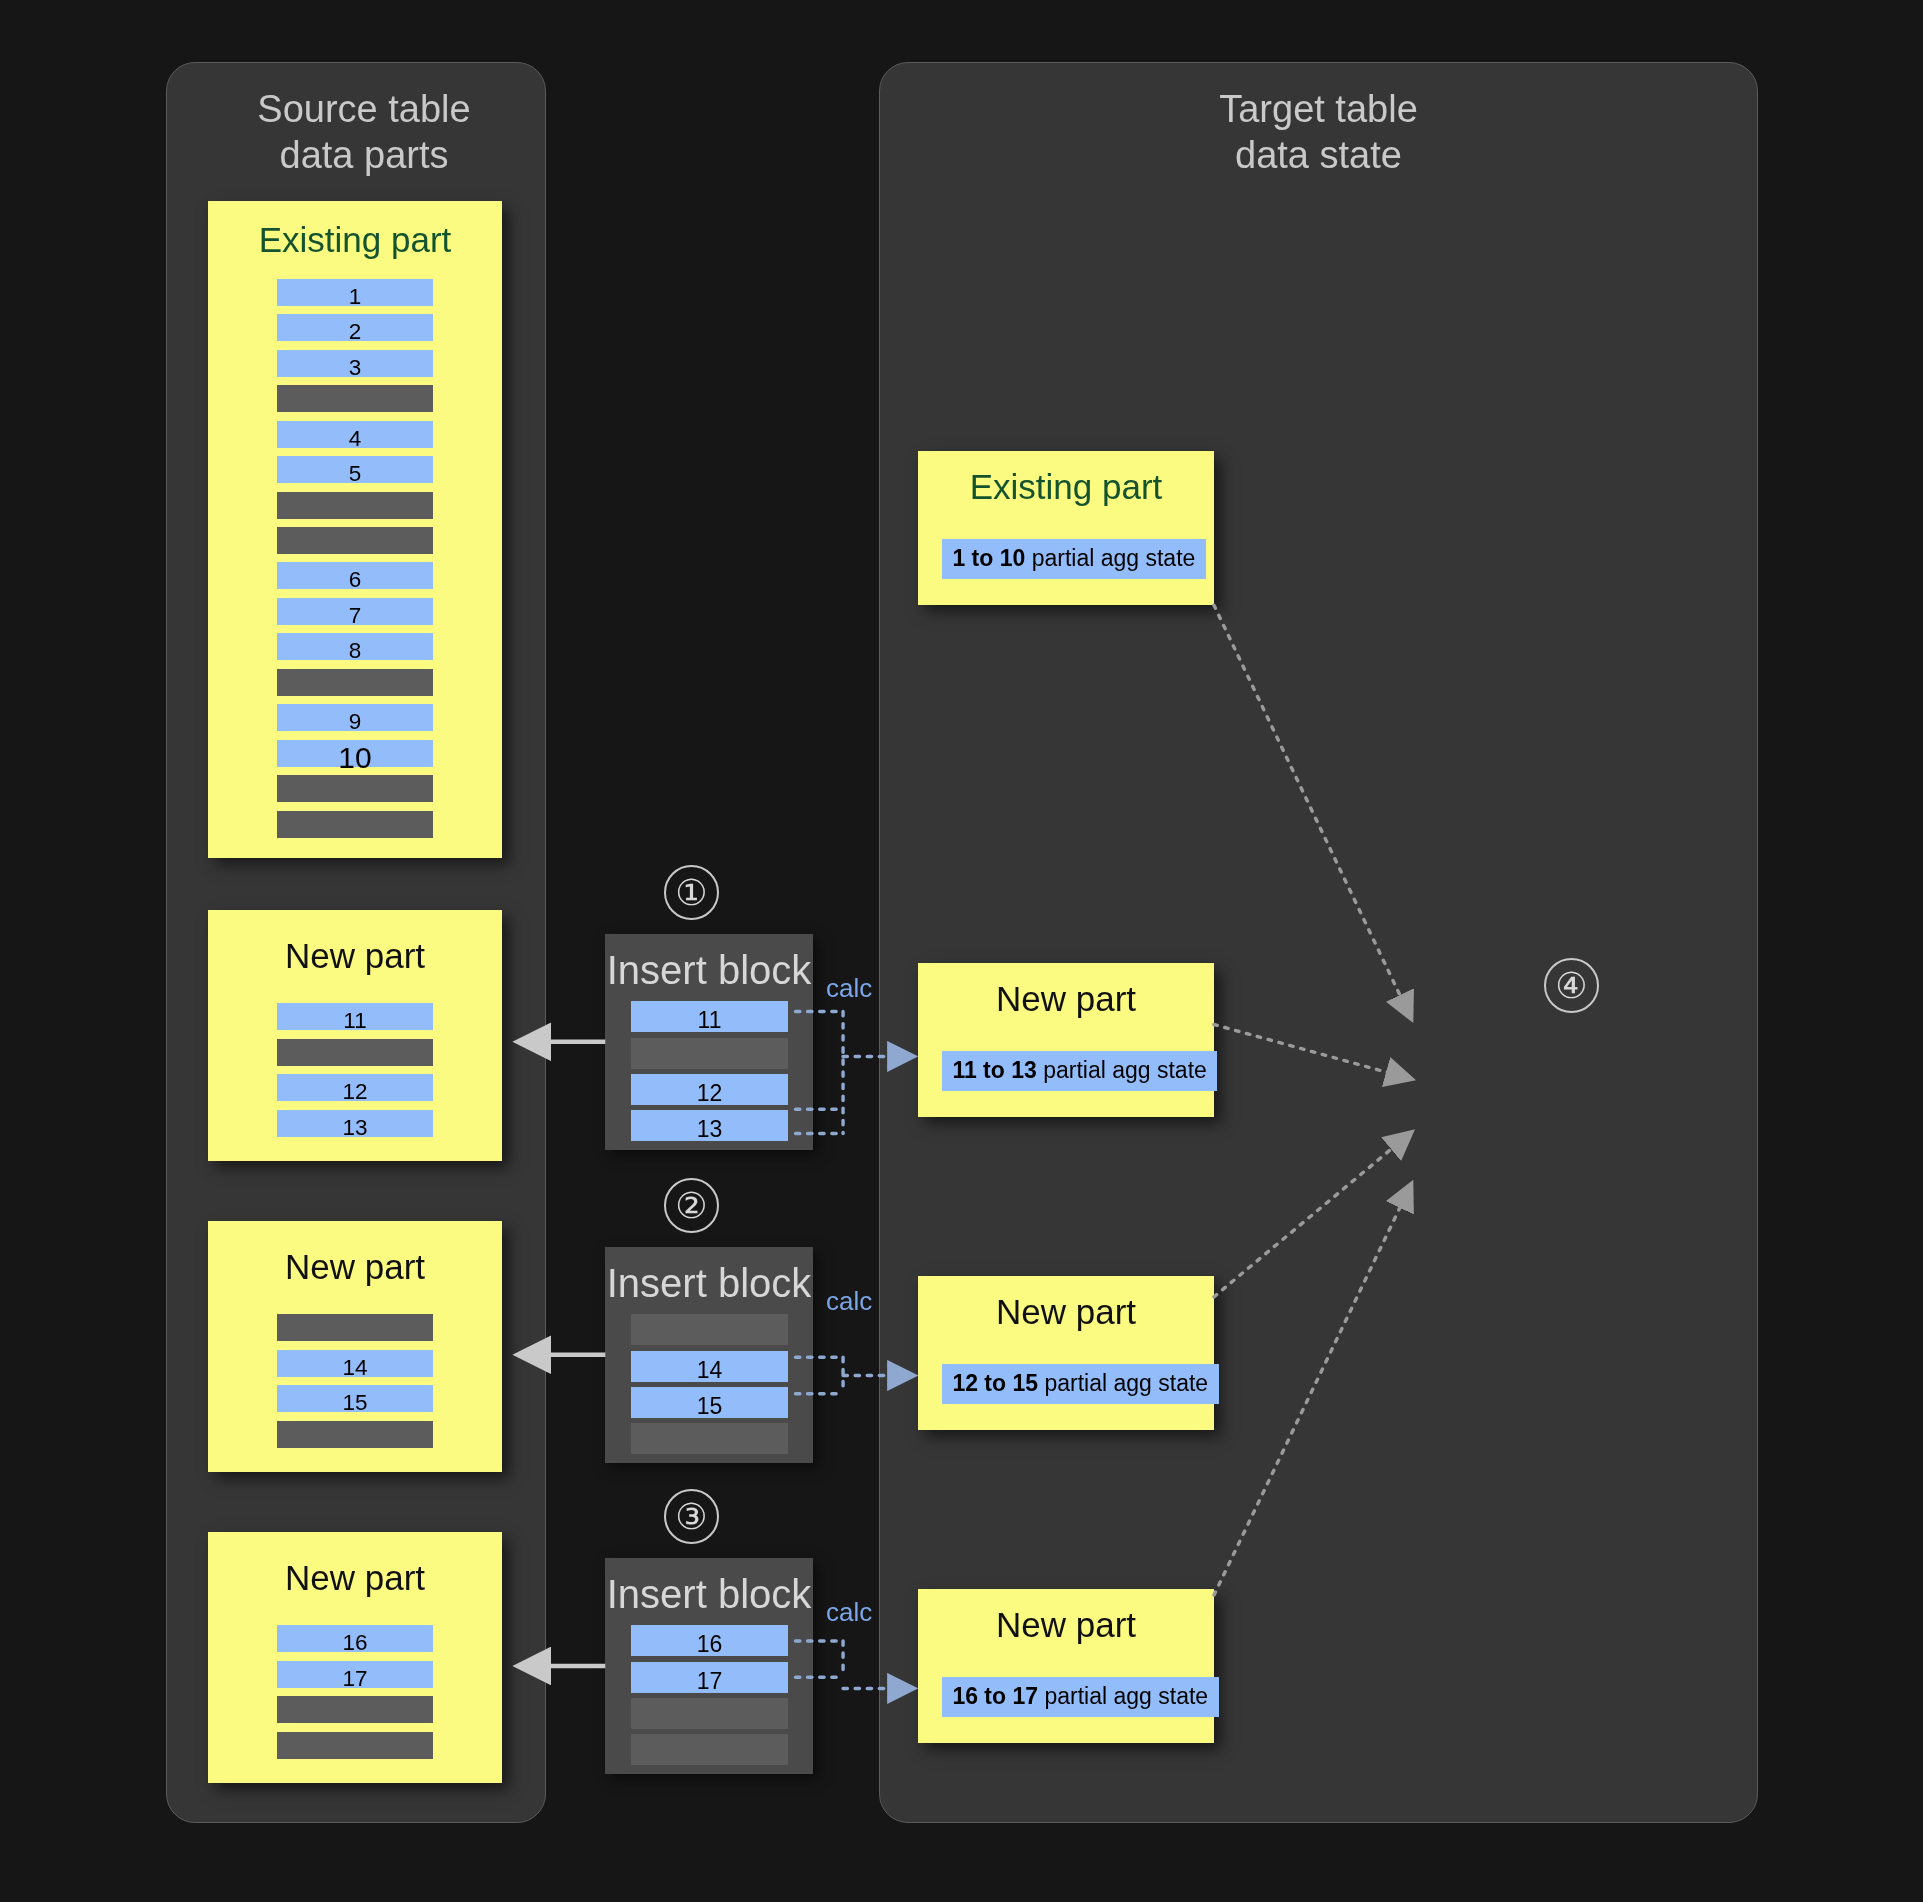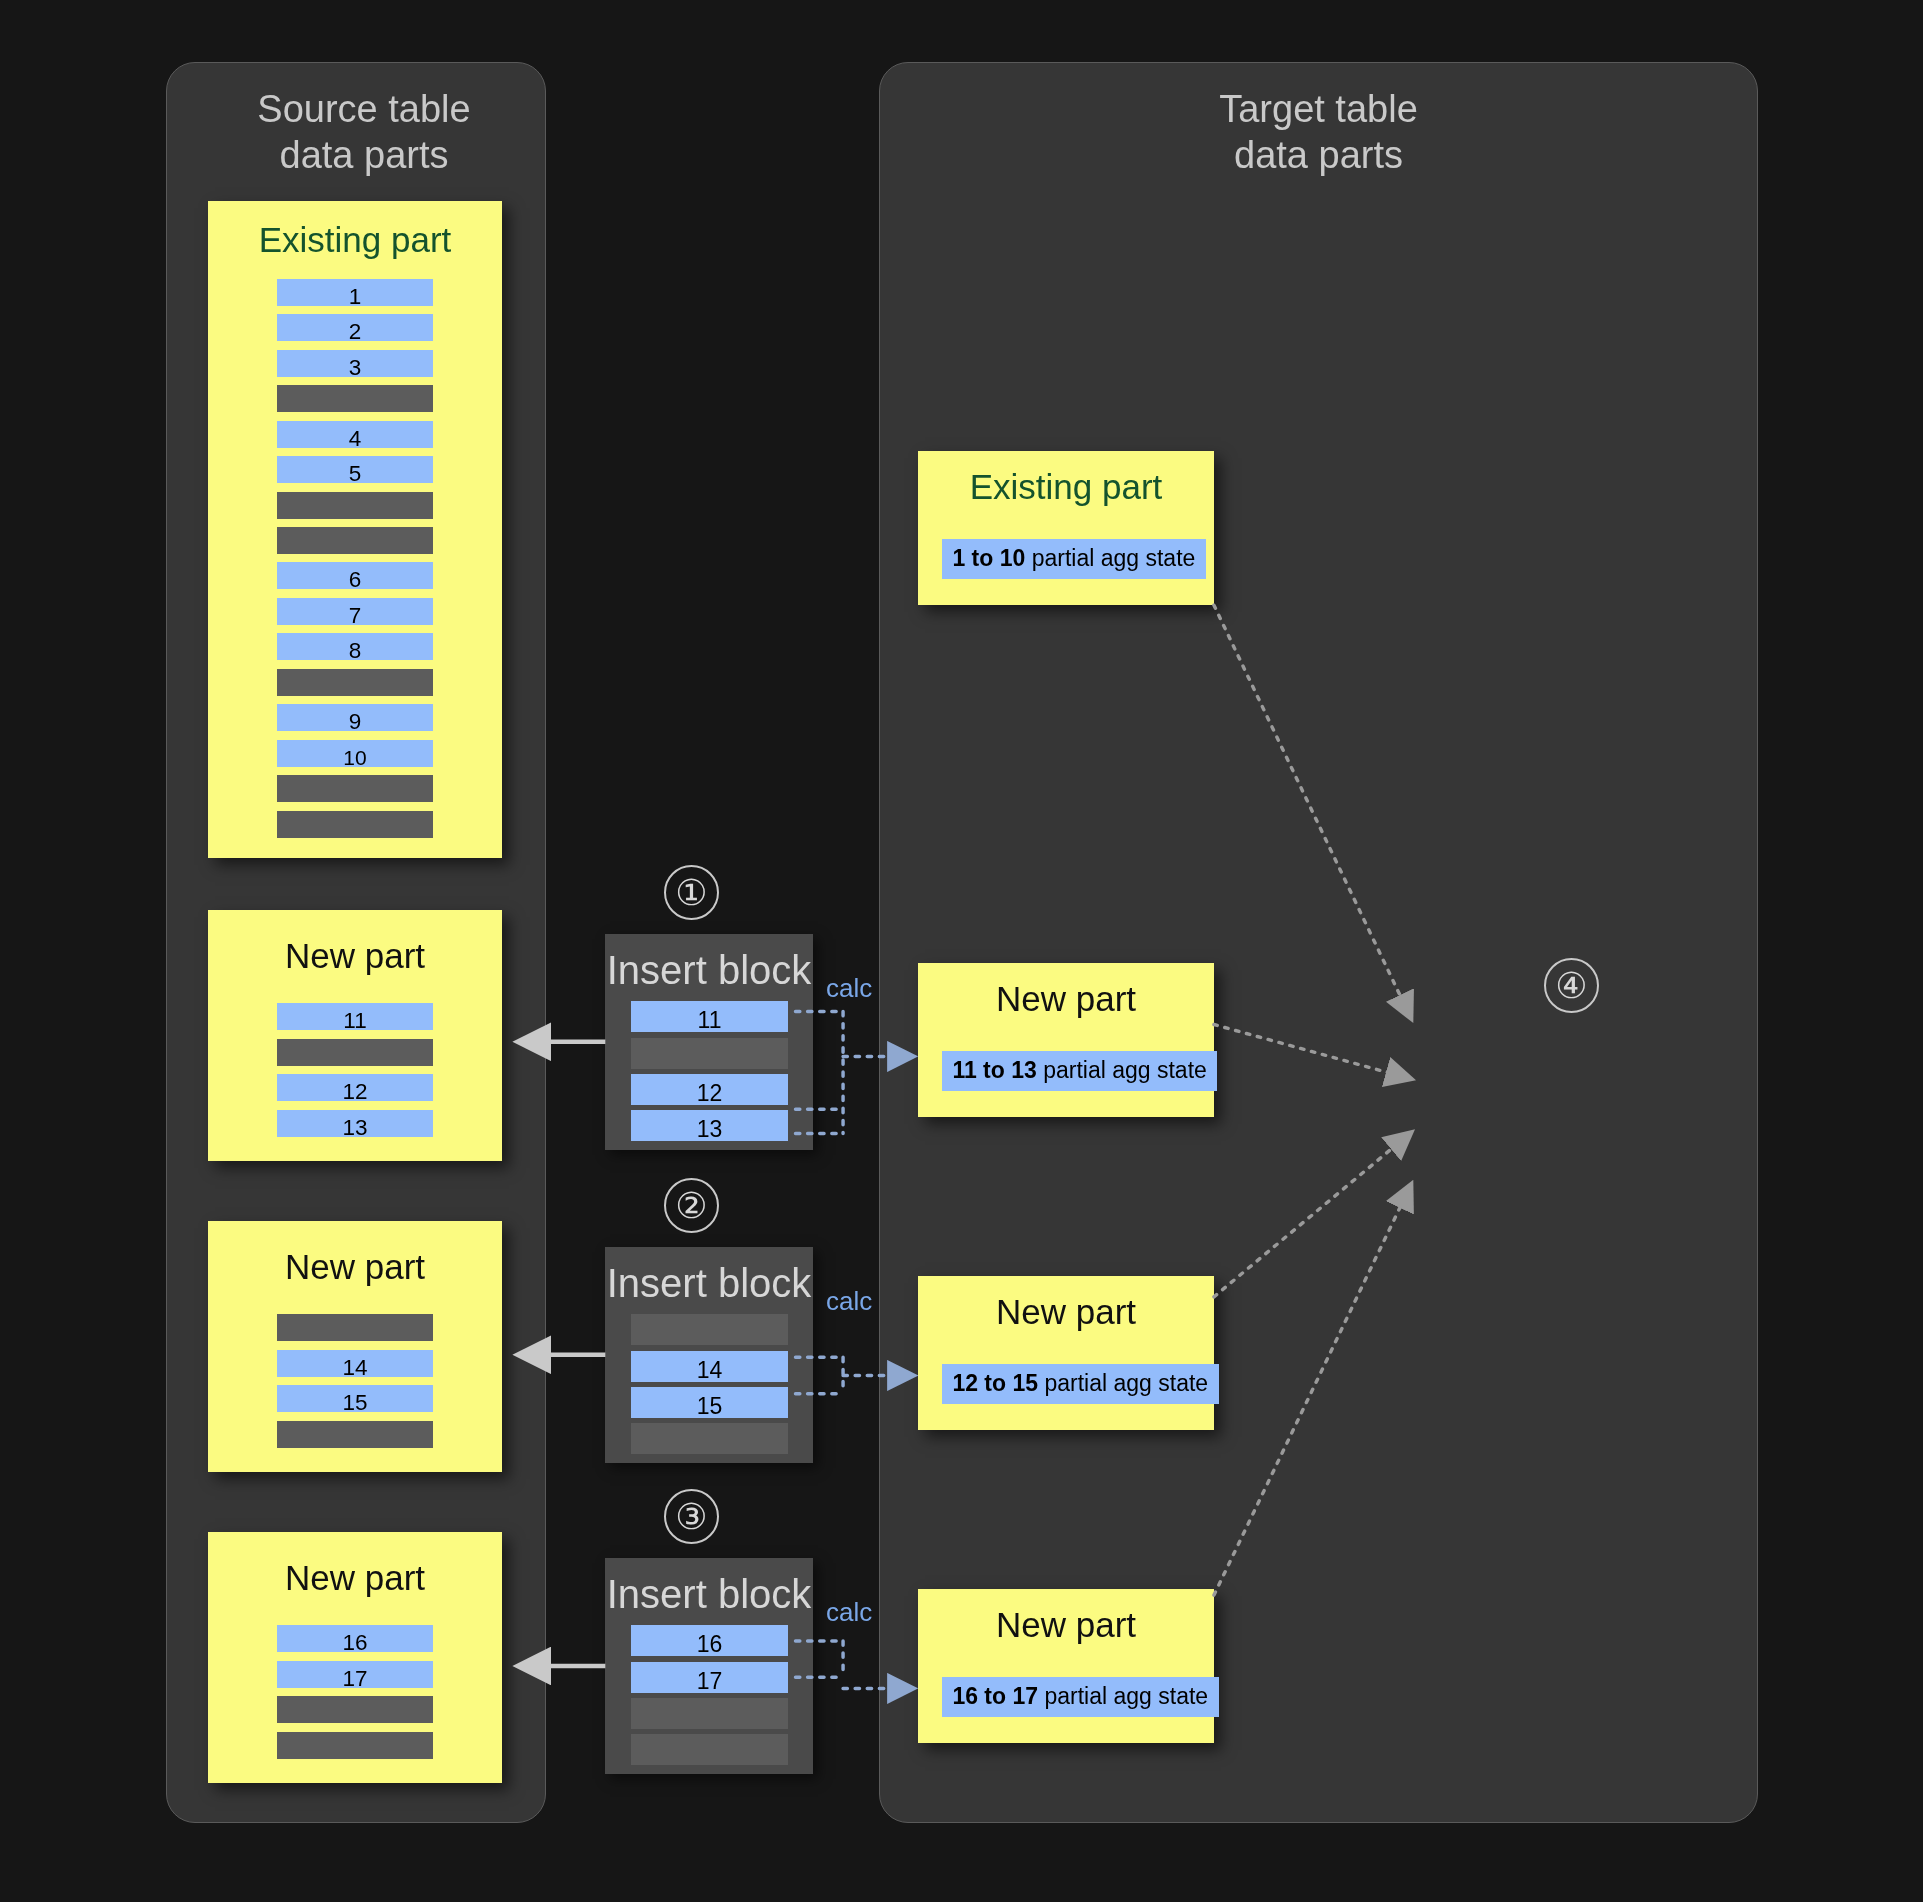--- a/index.html
+++ b/index.html
@@ -120,21 +120,21 @@
       <div class="bar blue" style="left: 69px; width: 156px; height: 27px; top: 432px;">
         <span style="font-size: 22.5px; line-height: 27px;">8</span>
       </div>
       <div class="bar gray" style="left: 69px; width: 156px; height: 27px; top: 468px;">
         <span style="font-size: 22.5px; line-height: 27px;"></span>
       </div>
       <div class="bar blue" style="left: 69px; width: 156px; height: 27px; top: 503px;">
         <span style="font-size: 22.5px; line-height: 27px;">9</span>
       </div>
       <div class="bar blue" style="left: 69px; width: 156px; height: 27px; top: 539px;">
-        <span style="font-size: 21px; line-height: 27px;">10</span>
+        <span style="font-size: 30px; line-height: 27px;">10</span>
       </div>
       <div class="bar gray" style="left: 69px; width: 156px; height: 27px; top: 574px;">
         <span style="font-size: 22.5px; line-height: 27px;"></span>
       </div>
       <div class="bar gray" style="left: 69px; width: 156px; height: 27px; top: 610px;">
         <span style="font-size: 22.5px; line-height: 27px;"></span>
       </div>
     </div>
 
   <div class="part" style="left:208px;top:910px;width:294px;height:251px;">
@@ -235,21 +235,21 @@
       </div>
       <div class="bar gray" style="left: 26px; width: 157px; height: 31px; top: 176px;">
         <span style="font-size: 23px; line-height: 31px;"></span>
       </div>
     </div>
   <div class="calc" style="left:826px;top:1597px;">calc</div>
 
   <div class="panel" style="left:879px;top:62px;width:879px;height:1761px;">
   </div>
   <div class="panel-title" style="left:879px;top:86px;width:879px;">Target table
-data parts</div>
+data state</div>
 
   <div class="part" style="left:918px;top:451px;width:296px;height:154px;">
     <div class="part-title muted" style="top:15.6px;">Existing part</div>
     <div class="agg" style="left:24px;top:88px;">
       <b>1 to 10</b><span> partial agg state</span>
     </div>
   </div>
 
   <div class="part" style="left:918px;top:963px;width:296px;height:154px;">
     <div class="part-title" style="top:15.6px;">New part</div>

